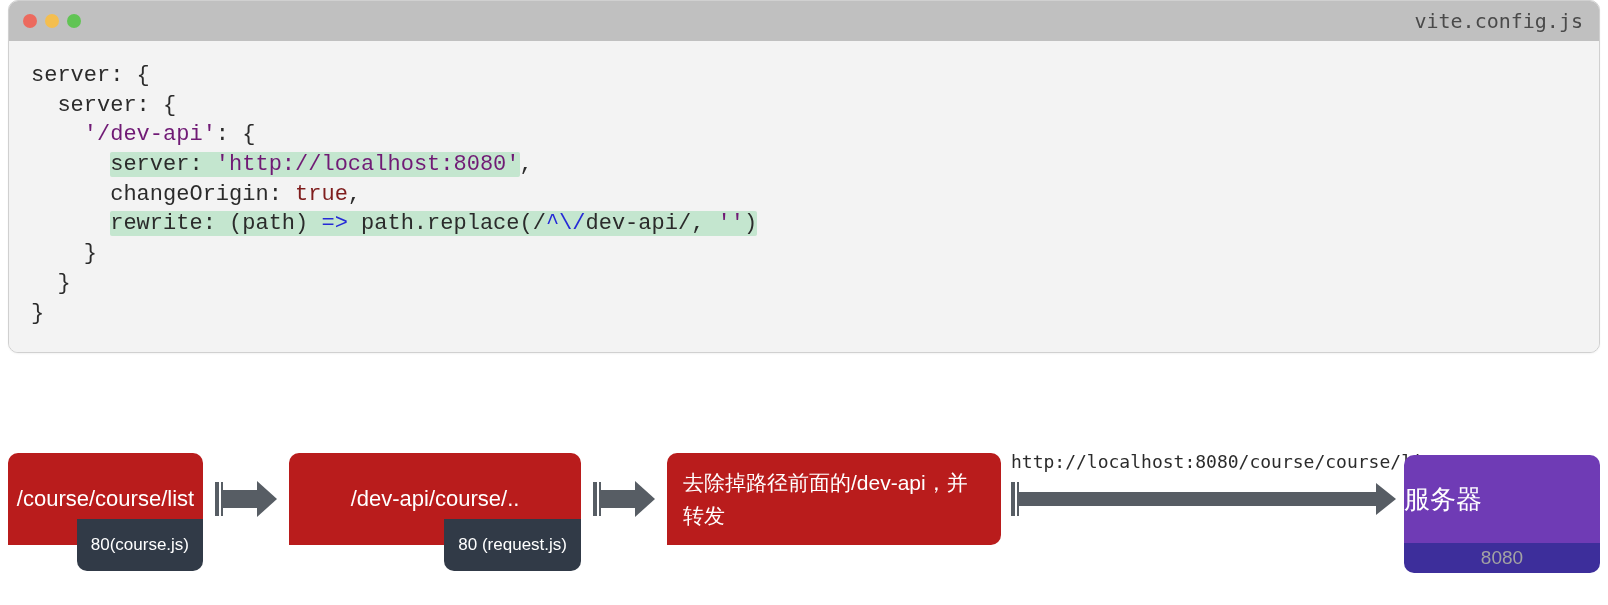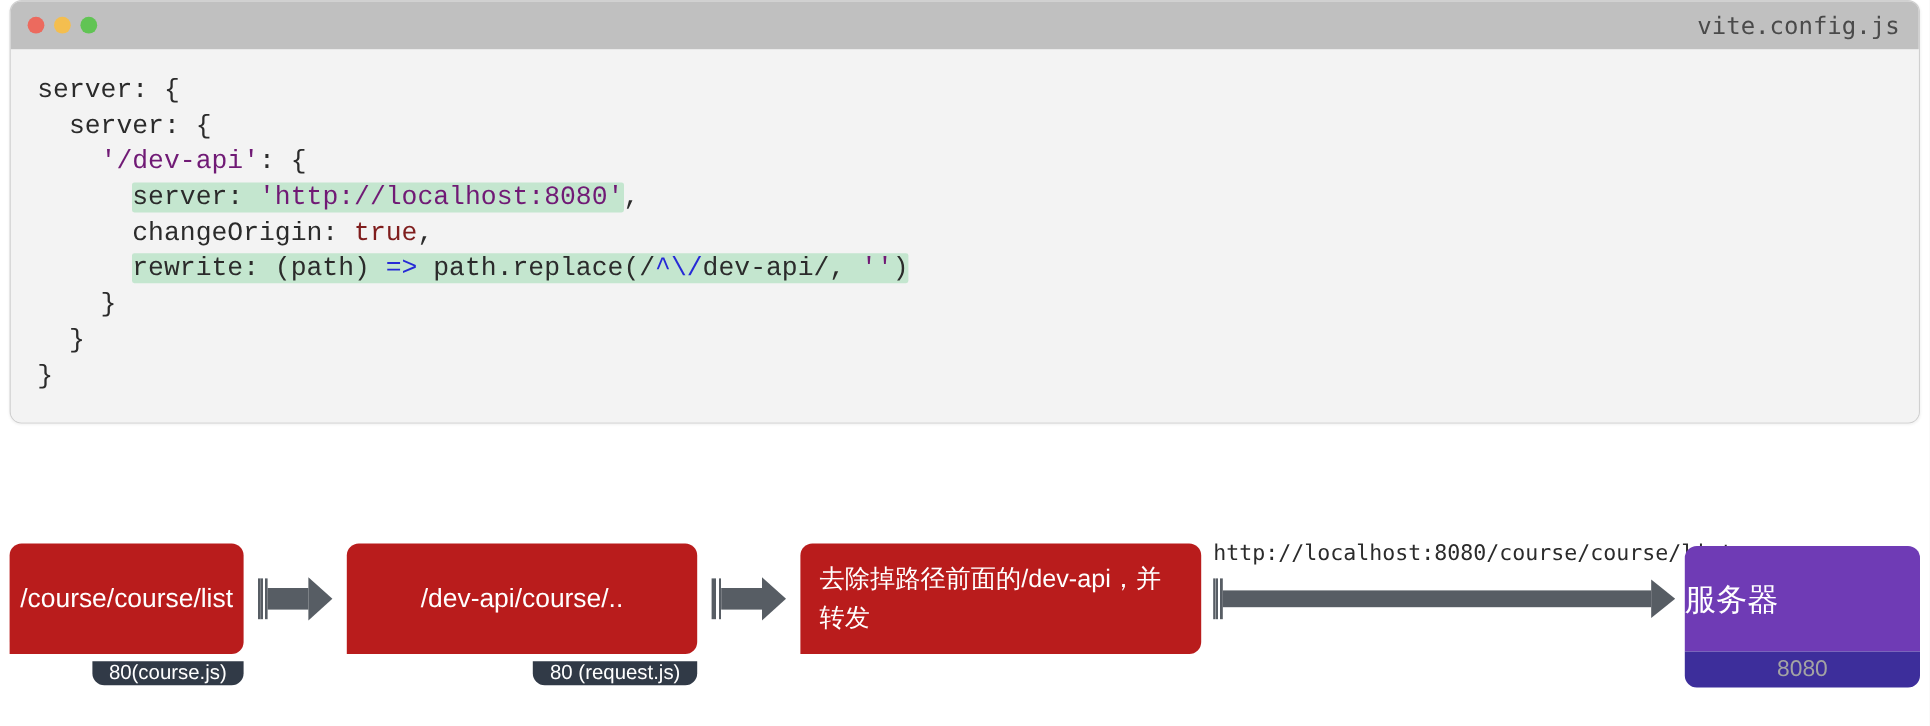--- a/index.html
+++ b/index.html
@@ -73,21 +73,21 @@
     font-size: 22px;
     margin-bottom: 26px;
   }
   .step .badge {
     position: absolute;
     right: 0;
     bottom: -26px;
     background: #313a47;
     color: #fff;
     font-size: 17px;
-    padding: 0 14px;
+    padding: 16px 14px;
     border-radius: 0 0 10px 10px;
   }
   .step1 { width: 195px; }
   .step2 { width: 292px; }
   .step3 { width: 334px; flex-direction: column; line-height: 1.6; font-size: 21px; }
   .server {
     position: relative;
     background: #6f3bb5;
     color: #fff;
     border-radius: 10px 10px 0 0;

